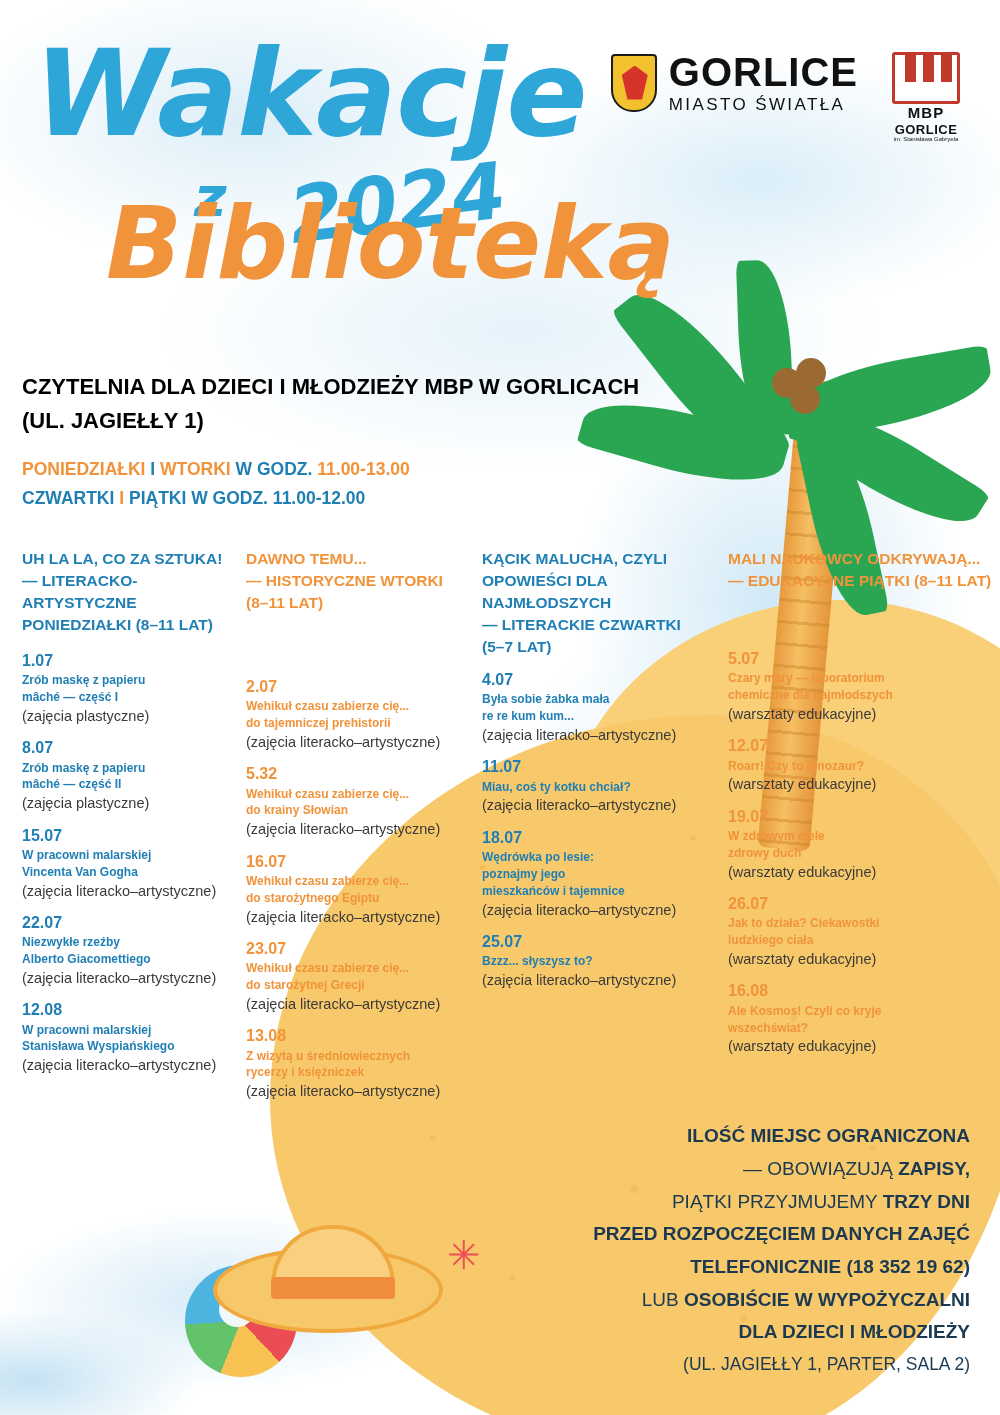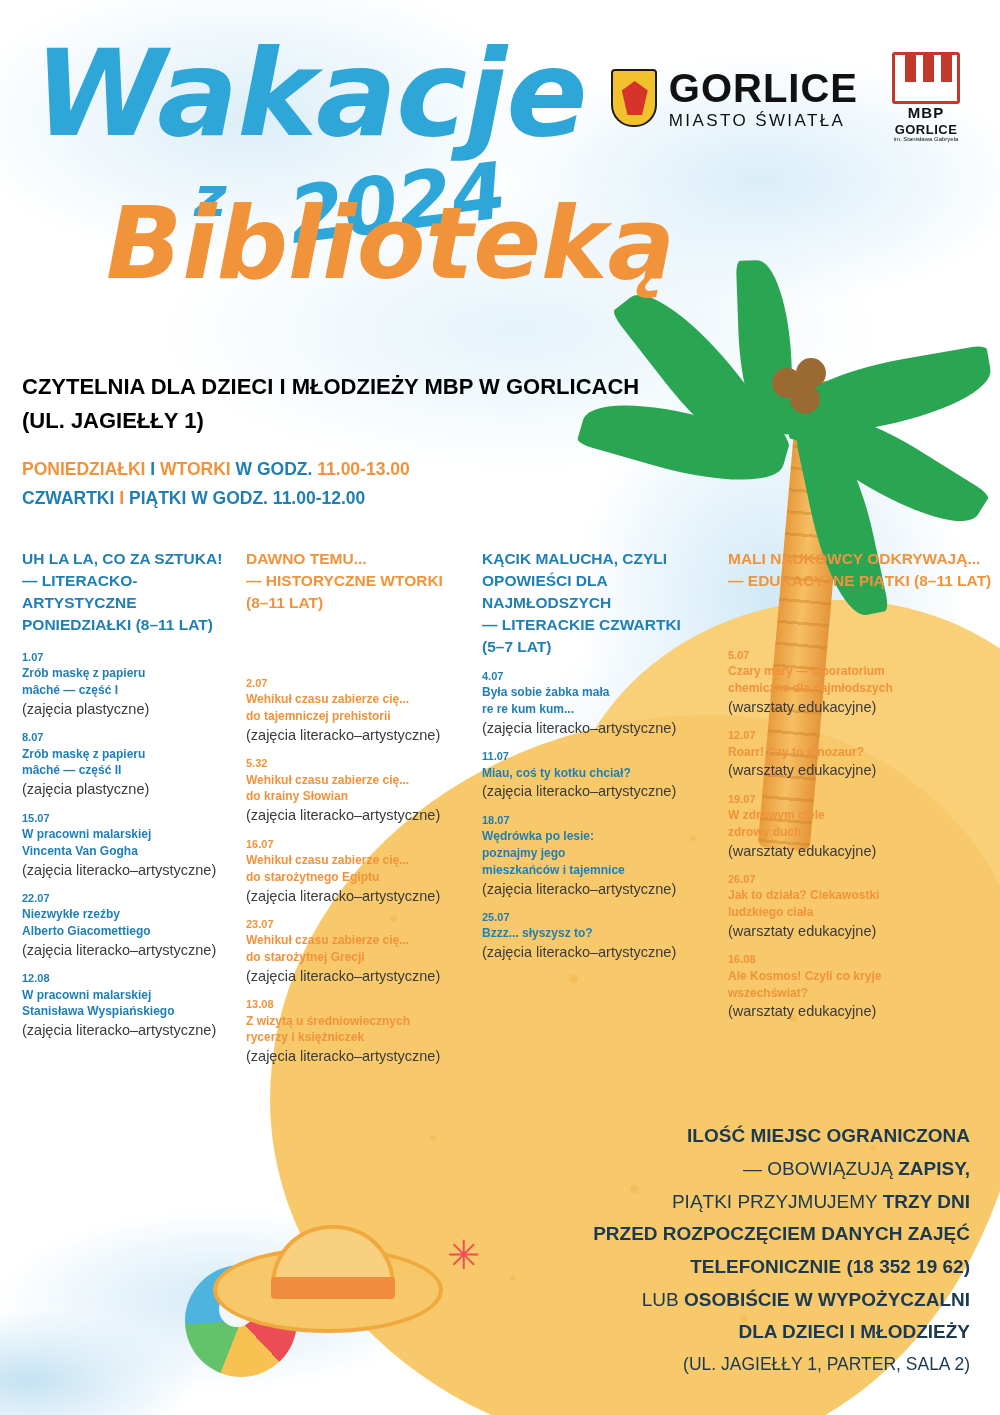--- a/index.html
+++ b/index.html
@@ -80,21 +80,21 @@
     background:#f6c869; border:4px solid #f0a93f;
   }
   .hat-top{
     position:absolute; left:86px; bottom:96px; width:124px; height:74px;
     border-radius:60px 60px 14px 14px; background:#f8d07f; border:4px solid #f0a93f; border-bottom:none;
   }
   .hat-band{ position:absolute; left:86px; bottom:96px; width:124px; height:22px; background:#f08d3c; border-radius:4px;}
   .star{ position:absolute; left:262px; bottom:120px; color:#ef4e58; font-size:40px; line-height:1;}
 
   
-  .logos{ position:absolute; right:28px; top:52px; display:flex; align-items:center; gap:22px; }
+  .logos{ position:absolute; right:28px; top:52px; display:flex; align-items:flex-start; gap:22px; }
   .crest{
     width:46px; height:58px; background:#f2c12e; border:2px solid #1b1b1b;
     border-radius:4px 4px 22px 22px; position:relative;
   }
   .crest::before{
     content:""; position:absolute; left:9px; top:10px; width:26px; height:34px;
     background:#d6342b; clip-path:polygon(50% 0,100% 28%,78% 100%,22% 100%,0 28%);
   }
   .gorlice-txt{ line-height:1; }
   .gorlice-txt .g1{ font-size:40px; font-weight:bold; letter-spacing:1px; color:#111; }
@@ -144,21 +144,21 @@
   .cols{ position:absolute; left:22px; top:548px; width:960px; height:600px; }
   .col{ position:absolute; top:0; }
   .col-1{ left:0; width:220px; }
   .col-2{ left:224px; width:245px; }
   .col-3{ left:460px; width:218px; }
   .col-4{ left:706px; width:268px; }
 
   .col-head{ font-size:15.5px; font-weight:bold; color:#1f7fb5; line-height:1.42; }
   .col-head.orange{ color:#f0933a; }
   .entry{ margin-top:11px; }
-  .date{ font-size:11px; font-weight:bold; line-height:1.4; }
+  .date{ font-size:16px; font-weight:bold; line-height:1.4; }
   .ttl{ font-size:12px; font-weight:bold; line-height:1.4; }
   .sub{ font-size:14.5px; color:#3a3a3a; line-height:1.4; }
   .blue .date, .blue .ttl{ color:#1f7fb5; }
   .orange .date, .orange .ttl{ color:#f0933a; }
 
   .c1-offset{ margin-top:14px; }
   .c2-offset{ margin-top:62px; }
   .c4-offset{ margin-top:56px; }
 
   

